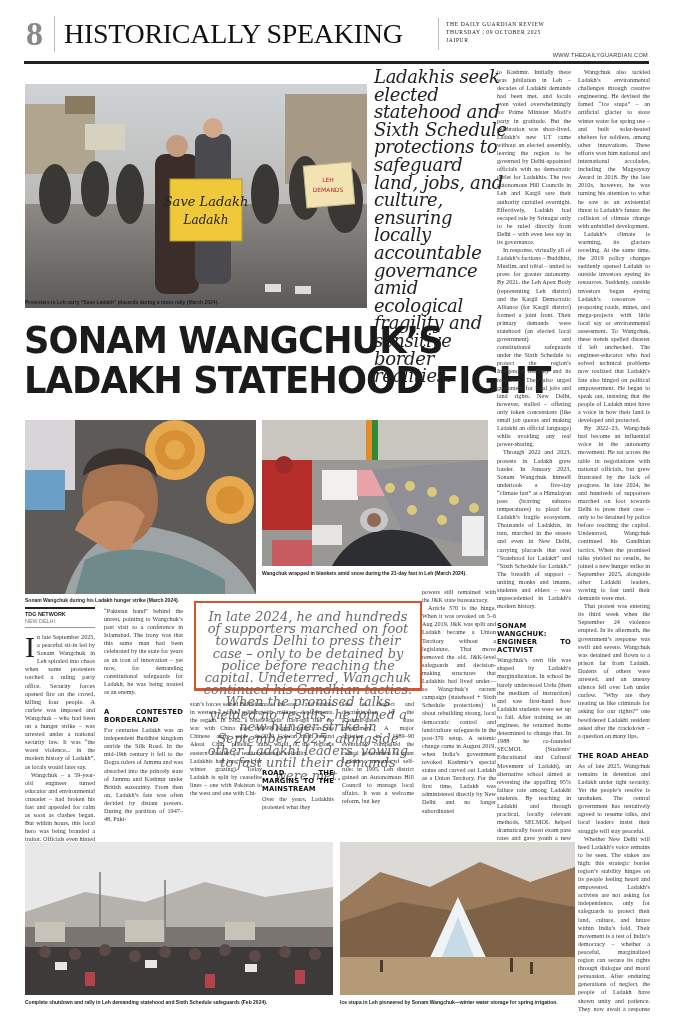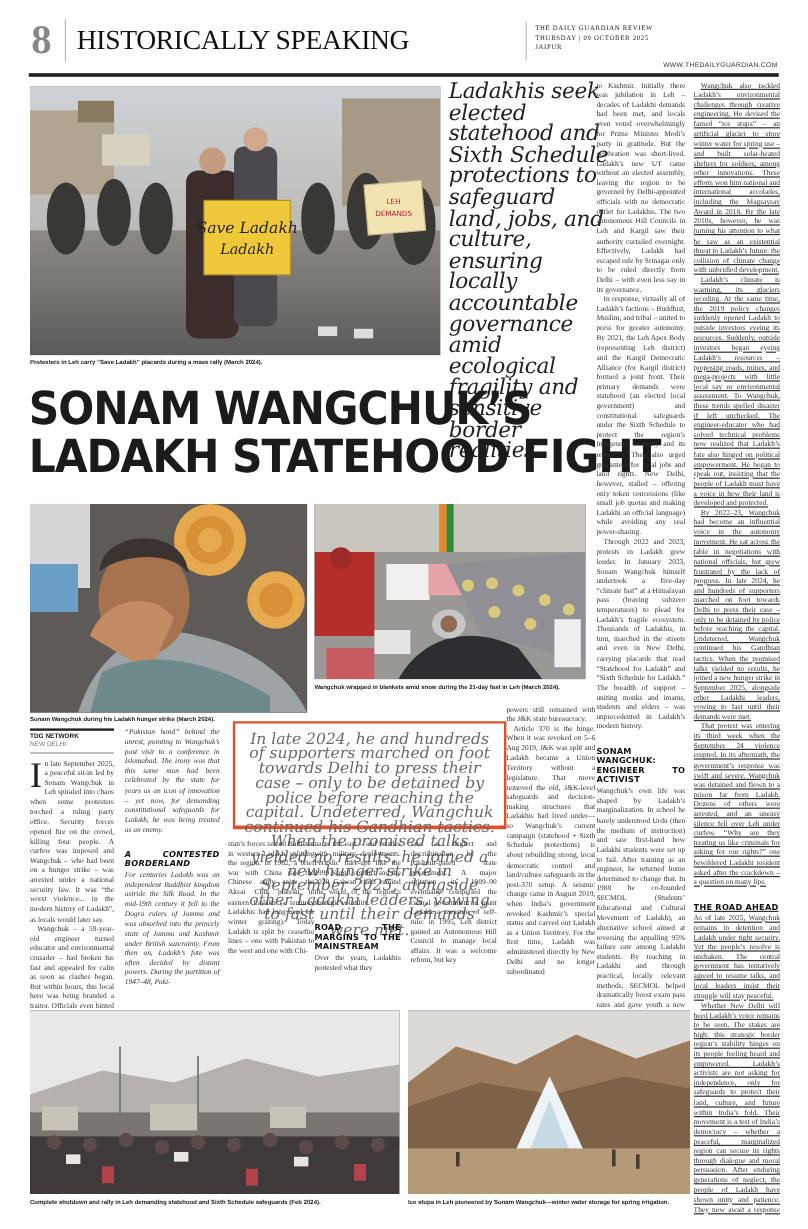--- a/index.html
+++ b/index.html
@@ -2,21 +2,21 @@
 <html><head>
 <meta charset="utf-8">
 <style>
 *{box-sizing:border-box;margin:0;padding:0}
 html,body{width:673px;height:1024px;background:#fff;overflow:hidden}
 body{position:relative;font-family:"DejaVu Serif",serif;color:#222}
 .abs{position:absolute}
 
 .pgnum{left:26px;top:16px;font-family:"Liberation Serif",serif;font-size:34px;font-weight:bold;color:#888;line-height:36px}
 .vbar1{left:54px;top:16px;width:1px;height:36px;background:#bbb}
-.sectitle{left:64px;top:16px;font-family:"Liberation Serif",serif;font-size:23px;color:#111;line-height:36px;letter-spacing:-0.3px}
+.sectitle{left:64px;top:16px;font-family:"Liberation Serif",serif;font-size:28px;color:#111;line-height:36px;letter-spacing:-0.3px}
 .vbar2{left:438px;top:18px;width:1px;height:32px;background:#bbb}
 .meta{left:446px;top:20px;font-family:"Liberation Serif",serif;font-size:5.6px;letter-spacing:0.6px;line-height:8px;color:#222;text-transform:uppercase}
 .url{right:25px;top:52px;font-family:"Liberation Sans",sans-serif;font-size:5.6px;color:#333;letter-spacing:0.3px}
 .rule{left:24px;top:61px;width:625px;height:3px;background:#222}
 
 .photo{overflow:hidden;background:#888}
 .cap{font-family:"Liberation Sans",sans-serif;font-size:5px;font-weight:bold;color:#222;line-height:7px;white-space:nowrap}
 .deck{left:374px;top:68px;width:136px;font-family:"DejaVu Serif",serif;font-style:italic;font-size:18px;line-height:17.6px;color:#222;letter-spacing:-0.3px}
 .headline{left:24px;top:320px;font-family:"DejaVu Sans",sans-serif;font-weight:bold;font-size:38px;line-height:40px;color:#1b1b1b;letter-spacing:-1px;transform:scaleX(0.93);transform-origin:left top;white-space:nowrap}
 .col{font-family:"Liberation Serif",serif;font-size:6.2px;line-height:8.1px;color:#333;text-align:justify;hyphens:auto}
@@ -37,21 +37,21 @@
 <div class="abs sectitle">HISTORICALLY SPEAKING</div>
 <div class="abs vbar2"></div>
 <div class="abs meta">
   <div>THE DAILY GUARDIAN REVIEW</div>
   <div>THURSDAY | 09 OCTOBER 2025</div>
   <div>JAIPUR</div>
 </div>
 <div class="abs url">WWW.THEDAILYGUARDIAN.COM</div>
 <div class="abs rule"></div>
 
-<div class="abs photo" style="left:25px;top:72px;width:342px;height:224px;">
+<div class="abs photo" style="left:25px;top:84px;width:342px;height:224px;">
   <svg width="342" height="224" viewBox="0 0 342 224">
     <defs>
       <linearGradient id="sky" x1="0" y1="0" x2="0" y2="1">
           <stop offset="0" stop-color="#cfd3d6"></stop>
           <stop offset="1" stop-color="#a9a49c"></stop>
         </linearGradient>
       <linearGradient id="road" x1="0" y1="0" x2="0" y2="1">
           <stop offset="0" stop-color="#8d8a86"></stop>
           <stop offset="1" stop-color="#5c5a58"></stop>
         </linearGradient>
@@ -146,21 +146,21 @@
 
 <div class="abs col" style="left:25px;top:607px;width:70px;">
   <div class="byline">
     <div class="org">TDG NETWORK</div>
     <div class="loc">NEW DELHI</div>
   </div>
   <p class="noind"><span class="dropcap">I</span><span>n late September 2025, a peaceful sit-in led by Sonam Wangchuk in Leh spiraled into chaos when some protesters torched a ruling party office. Security forces opened fire on the crowd, killing four people. A curfew was imposed and Wangchuk – who had been on a hunger strike – was arrested under a national security law. It was “the worst violence... in the modern history of Ladakh”, as locals would later say.</span></p>
   <p>Wangchuk – a 59-year-old engineer turned educator and environmental crusader – had broken his fast and appealed for calm as soon as clashes began. But within hours, this local hero was being branded a traitor. Officials even hinted at a</p>
 </div>
 
-<div class="abs col" style="left:104px;top:607px;width:79px;font-style:italic;">
+<div class="abs col" style="left:104px;top:607px;width:79px;">
   <p class="noind">“Pakistan hand” behind the unrest, pointing to Wangchuk’s past visit to a conference in Islamabad. The irony was that this same man had been celebrated by the state for years as an icon of innovation – yet now, for demanding constitutional safeguards for Ladakh, he was being treated as an enemy.</p>
   <div class="subhead">A CONTESTED BORDERLAND</div>
   <p class="noind">For centuries Ladakh was an independent Buddhist kingdom astride the Silk Road. In the mid-19th century it fell to the Dogra rulers of Jammu and was absorbed into the princely state of Jammu and Kashmir under British suzerainty. From then on, Ladakh’s fate was often decided by distant powers. During the partition of 1947–48, Paki-</p>
 </div>
 
 <div class="abs col" style="left:190px;top:700px;width:72px;">
   <p class="noind">stan’s forces seized Baltistan in western Ladakh, splitting the region. In 1962, a brief war with China saw the Chinese army seize the Aksai Chin plateau in eastern Ladakh (a territory Ladakhis had long used for winter grazing). Today Ladakh is split by ceasefire lines – one with Pakistan to the west and one with Chi-</p>
 </div>
 
 <div class="abs col" style="left:262px;top:700px;width:72px;">
@@ -179,21 +179,21 @@
 </div>
 
 <div class="abs col" style="left:497px;top:68px;width:74px;height:800px;overflow:hidden;">
   <p class="noind">to Kashmir. Initially there was jubilation in Leh – decades of Ladakhi demands had been met, and locals even voted overwhelmingly for Prime Minister Modi’s party in gratitude. But the celebration was short-lived. Ladakh’s new UT came without an elected assembly, leaving the region to be governed by Delhi-appointed officials with no democratic outlet for Ladakhis. The two autonomous Hill Councils in Leh and Kargil saw their authority curtailed overnight. Effectively, Ladakh had escaped rule by Srinagar only to be ruled directly from Delhi – with even less say in its governance.</p>
   <p>In response, virtually all of Ladakh’s factions – Buddhist, Muslim, and tribal – united to press for greater autonomy. By 2021, the Leh Apex Body (representing Leh district) and the Kargil Democratic Alliance (for Kargil district) formed a joint front. Their primary demands were statehood (an elected local government) and constitutional safeguards under the Sixth Schedule to protect the region’s Indigenous majority and its resources. They also urged guarantees for local jobs and land rights. New Delhi, however, stalled – offering only token concessions (like small job quotas and making Ladakhi an official language) while avoiding any real power-sharing.</p>
   <p>Through 2022 and 2023, protests in Ladakh grew louder. In January 2023, Sonam Wangchuk himself undertook a five-day “climate fast” at a Himalayan pass (braving subzero temperatures) to plead for Ladakh’s fragile ecosystem. Thousands of Ladakhis, in turn, marched in the streets and even in New Delhi, carrying placards that read “Statehood for Ladakh” and “Sixth Schedule for Ladakh.” The breadth of support – uniting monks and imams, students and elders – was unprecedented in Ladakh’s modern history.</p>
   <div class="subhead">SONAM WANGCHUK: ENGINEER TO ACTIVIST</div>
   <p class="noind">Wangchuk’s own life was shaped by Ladakh’s marginalization. In school he barely understood Urdu (then the medium of instruction) and saw first-hand how Ladakhi students were set up to fail. After training as an engineer, he returned home determined to change that. In 1988 he co-founded SECMOL (Students’ Educational and Cultural Movement of Ladakh), an alternative school aimed at reversing the appalling 95% failure rate among Ladakhi students. By teaching in Ladakhi and through practical, locally relevant methods, SECMOL helped dramatically boost exam pass rates and gave youth a new sense of confidence.</p>
 </div>
 
-<div class="abs col" style="left:578px;top:68px;width:72px;height:945px;overflow:hidden;text-decoration:underline;">
+<div class="abs col" style="left:578px;top:68px;width:72px;height:945px;overflow:hidden;">
   <p>Wangchuk also tackled Ladakh’s environmental challenges through creative engineering. He devised the famed “ice stupa” – an artificial glacier to store winter water for spring use – and built solar-heated shelters for soldiers, among other innovations. These efforts won him national and international accolades, including the Magsaysay Award in 2018. By the late 2010s, however, he was turning his attention to what he saw as an existential threat to Ladakh’s future: the collision of climate change with unbridled development.</p>
   <p>Ladakh’s climate is warming, its glaciers receding. At the same time, the 2019 policy changes suddenly opened Ladakh to outside investors eyeing its resources. Suddenly, outside investors began eyeing Ladakh’s resources – proposing roads, mines, and mega-projects with little local say or environmental assessment. To Wangchuk, these trends spelled disaster if left unchecked. The engineer-educator who had solved technical problems now realized that Ladakh’s fate also hinged on political empowerment. He began to speak out, insisting that the people of Ladakh must have a voice in how their land is developed and protected.</p>
   <p>By 2022–23, Wangchuk had become an influential voice in the autonomy movement. He sat across the table in negotiations with national officials, but grew frustrated by the lack of progress. In late 2024, he and hundreds of supporters marched on foot towards Delhi to press their case – only to be detained by police before reaching the capital. Undeterred, Wangchuk continued his Gandhian tactics. When the promised talks yielded no results, he joined a new hunger strike in September 2025, alongside other Ladakhi leaders, vowing to fast until their demands were met.</p>
   <p>That protest was entering its third week when the September 24 violence erupted. In its aftermath, the government’s response was swift and severe. Wangchuk was detained and flown to a prison far from Ladakh. Dozens of others were arrested, and an uneasy silence fell over Leh under curfew. “Why are they treating us like criminals for asking for our rights?” one bewildered Ladakhi resident asked after the crackdown – a question on many lips.</p>
   <div class="subhead">THE ROAD AHEAD</div>
   <p class="noind">As of late 2025, Wangchuk remains in detention and Ladakh under tight security. Yet the people’s resolve is unshaken. The central government has tentatively agreed to resume talks, and local leaders insist their struggle will stay peaceful.</p>
   <p>Whether New Delhi will heed Ladakh’s voice remains to be seen. The stakes are high: this strategic border region’s stability hinges on its people feeling heard and empowered. Ladakh’s activists are not asking for independence, only for safeguards to protect their land, culture, and future within India’s fold. Their movement is a test of India’s democracy – whether a peaceful, marginalized region can secure its rights through dialogue and moral persuasion. After enduring generations of neglect, the people of Ladakh have shown unity and patience. They now await a response from the nation that matches the dignity of their cause.</p>
 </div>
 
 <div class="abs photo" style="left:25px;top:842px;width:308px;height:153px;">

